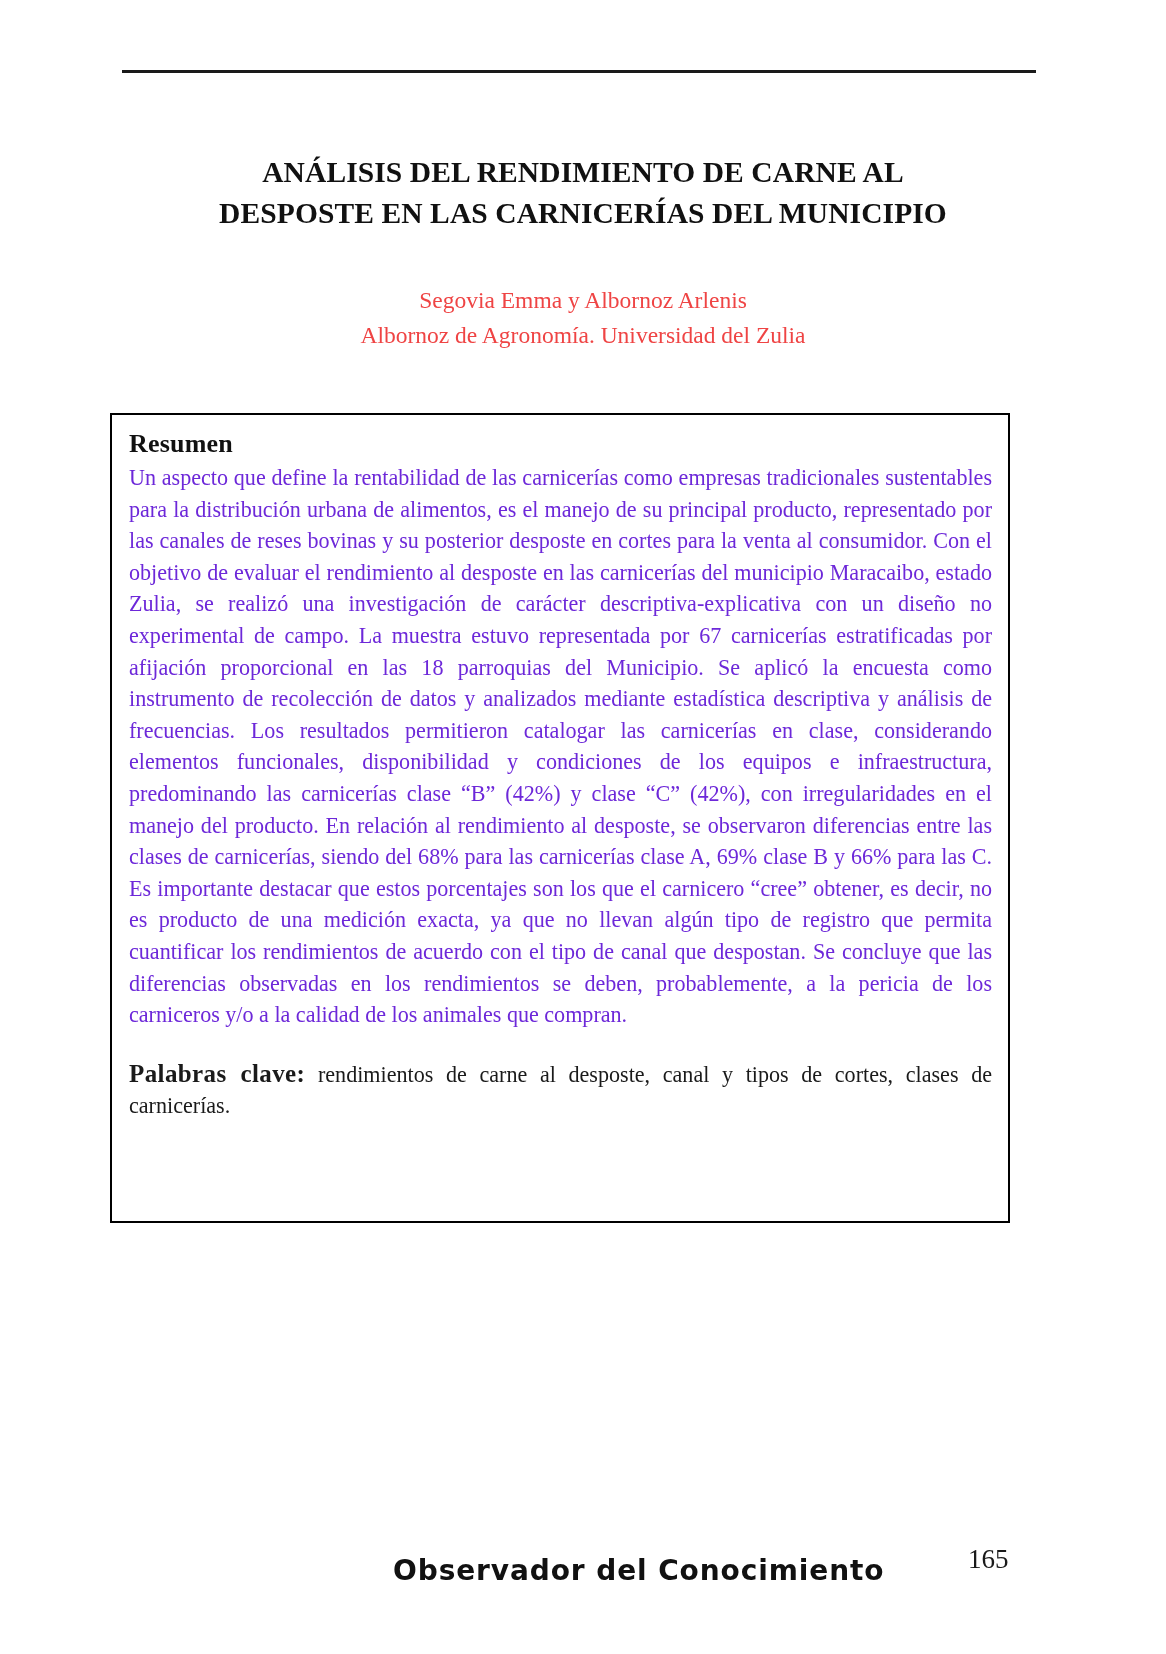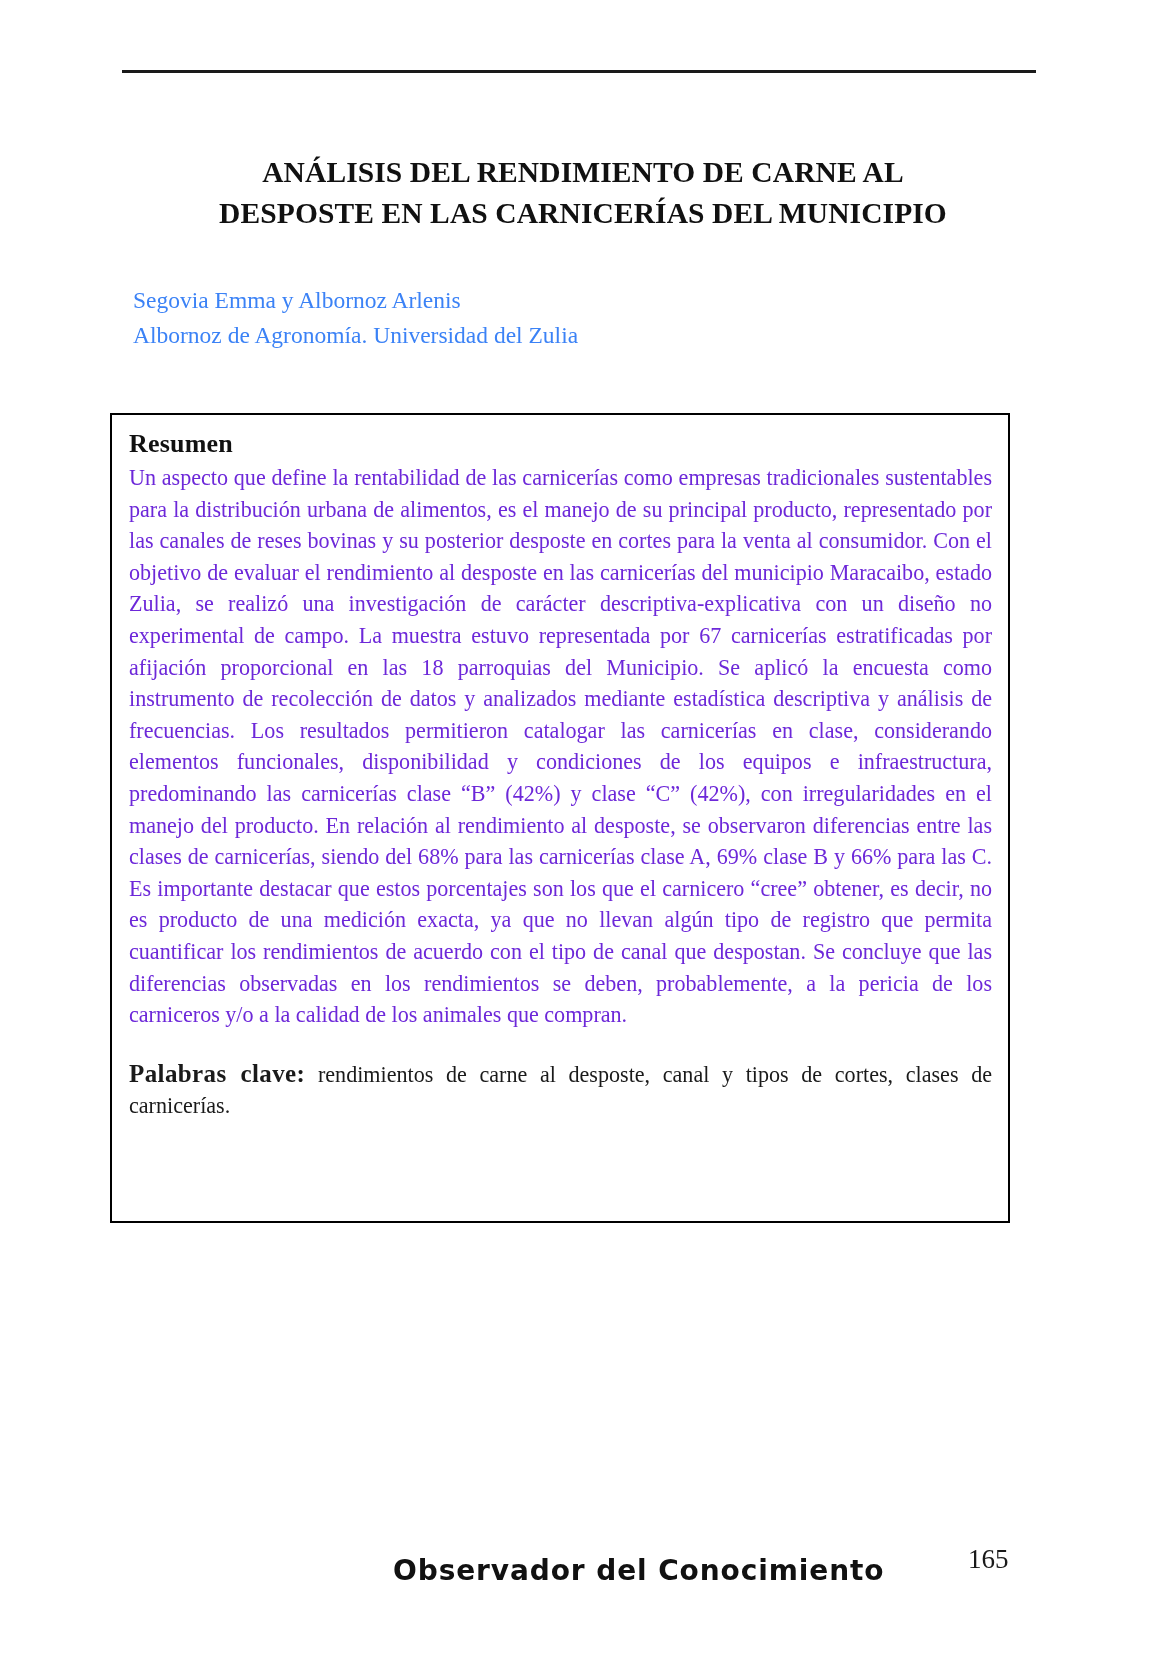--- a/index.html
+++ b/index.html
@@ -48,23 +48,24 @@
     color: #111111;
   }
   .title-line { display: block; white-space: nowrap; }
 
   
   .authors {
     position: absolute;
     left: 133px;
     top: 283px;
     width: 900px;
+    text-align: center;
     font-size: 23.5px;
     line-height: 34.5px;
-    color: #3b82f6;
+    color: #ef4444;
   }
   .authors span { display: block; }
 
   
   .abstract-box {
     position: absolute;
     left: 110px;
     top: 413px;
     width: 900px;
     height: 810px;

